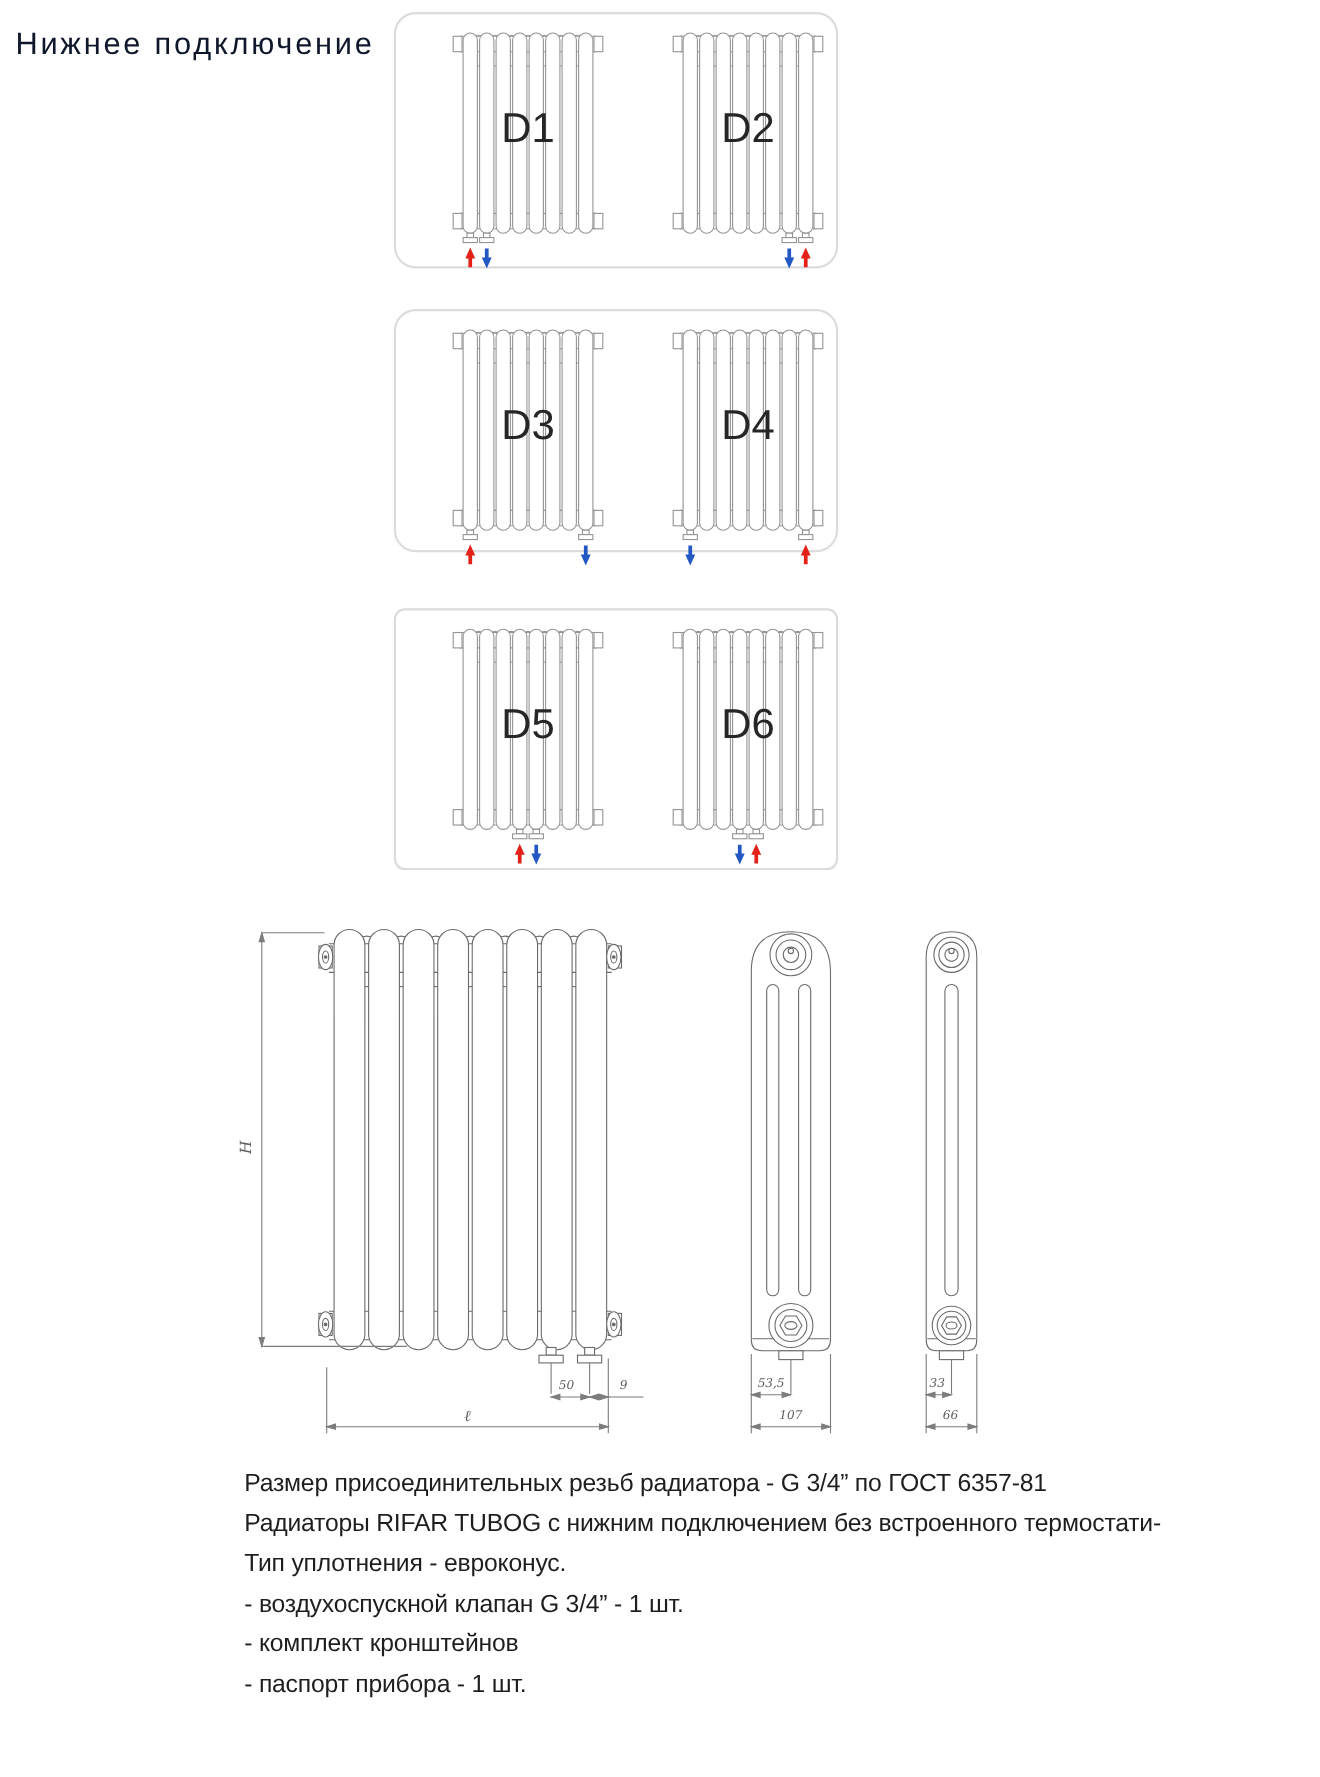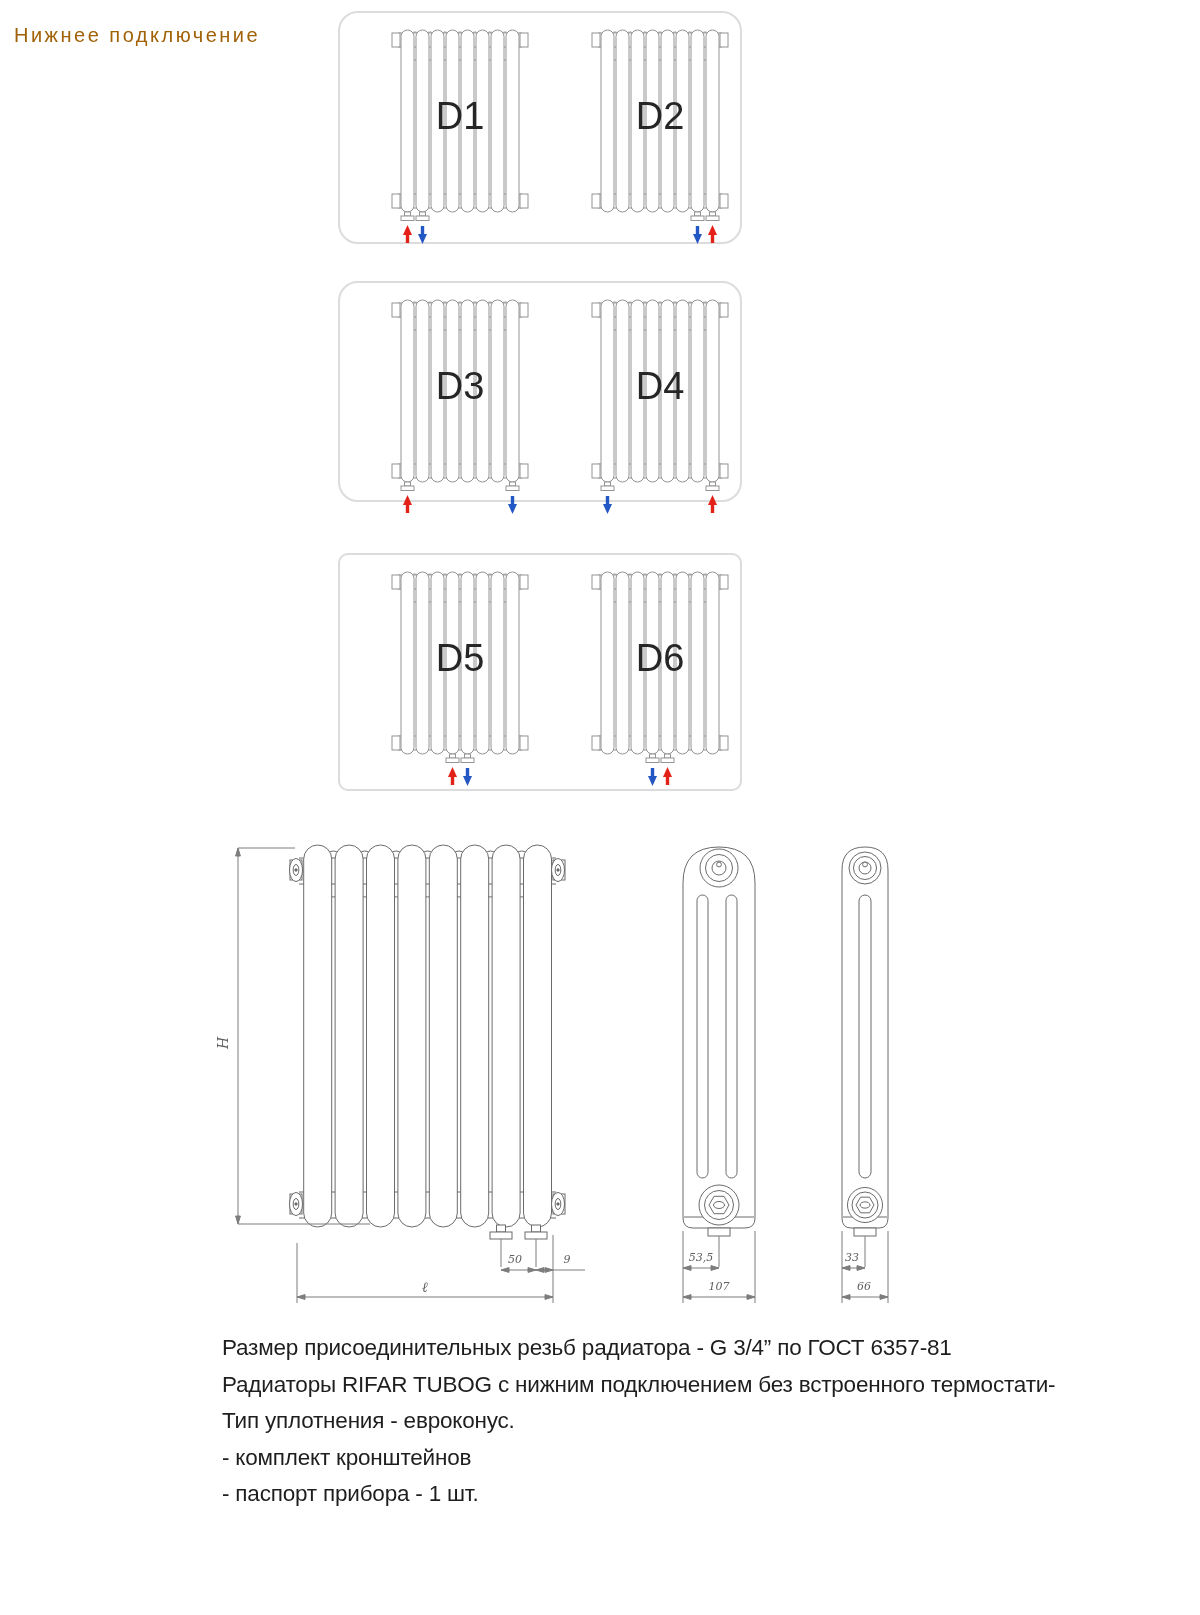--- a/index.html
+++ b/index.html
@@ -3,25 +3,25 @@
 <meta charset="utf-8">
 <style>
   html,body { margin:0; padding:0; background:#ffffff; }
   #page {
     position:relative; width:1200px; height:1615px;
     background:#ffffff; overflow:hidden;
     font-family:"Liberation Sans", sans-serif;
   }
   .page-title {
     position:absolute; left:14px; top:24px;
-    font-size:20px; letter-spacing:2.5px; color:#a16207;
+    font-size:28px; letter-spacing:2.5px; color:#0f172a;
     font-family:"Liberation Sans", sans-serif; font-weight:400;
   }
   .conn-box {
-    position:absolute; left:338px; width:404px;
+    position:absolute; left:358px; width:404px;
     border:2px solid #dcdcdc; border-radius:20px;
     box-sizing:border-box; background:#ffffff;
   }
   .diagram { position:absolute; top:16px; width:150px; height:216px; }
   .diagram.pos-left  { left:45px; }
   .diagram.pos-right { left:245px; }
   #techdraw { position:absolute; left:195px; top:815px; width:710px; height:495px; }
   .notes {
     position:absolute; left:222px; top:1330px; width:960px;
     font-size:22.5px; line-height:36.5px; color:#1e1e1e;
@@ -379,17 +379,18 @@
           <polygon points="647,482 655,479.6 655,484.4" fill="#7d7d7d"></polygon>
           <polygon points="693,482 685,479.6 685,484.4" fill="#7d7d7d"></polygon>
           <text x="669" y="475" text-anchor="middle" font-family="DejaVu Serif, serif" font-style="italic" font-size="11" fill="#5f5f5f" stroke="none">66</text>
         </g>
       </svg></div>
 
   <div class="notes">
     <div class="note-line">Размер присоединительных резьб радиатора - G 3/4” по ГОСТ 6357-81</div>
     <div class="note-line">Радиаторы RIFAR TUBOG с нижним подключением без встроенного термостати-</div>
     <div class="note-line">Тип уплотнения - евроконус.</div>
+    <div class="note-line">- воздухоспускной клапан G 3/4” - 1 шт.</div>
     <div class="note-line">- комплект кронштейнов</div>
     <div class="note-line">- паспорт прибора - 1 шт.</div>
   </div>
 
 </div>
 
 </body></html>

